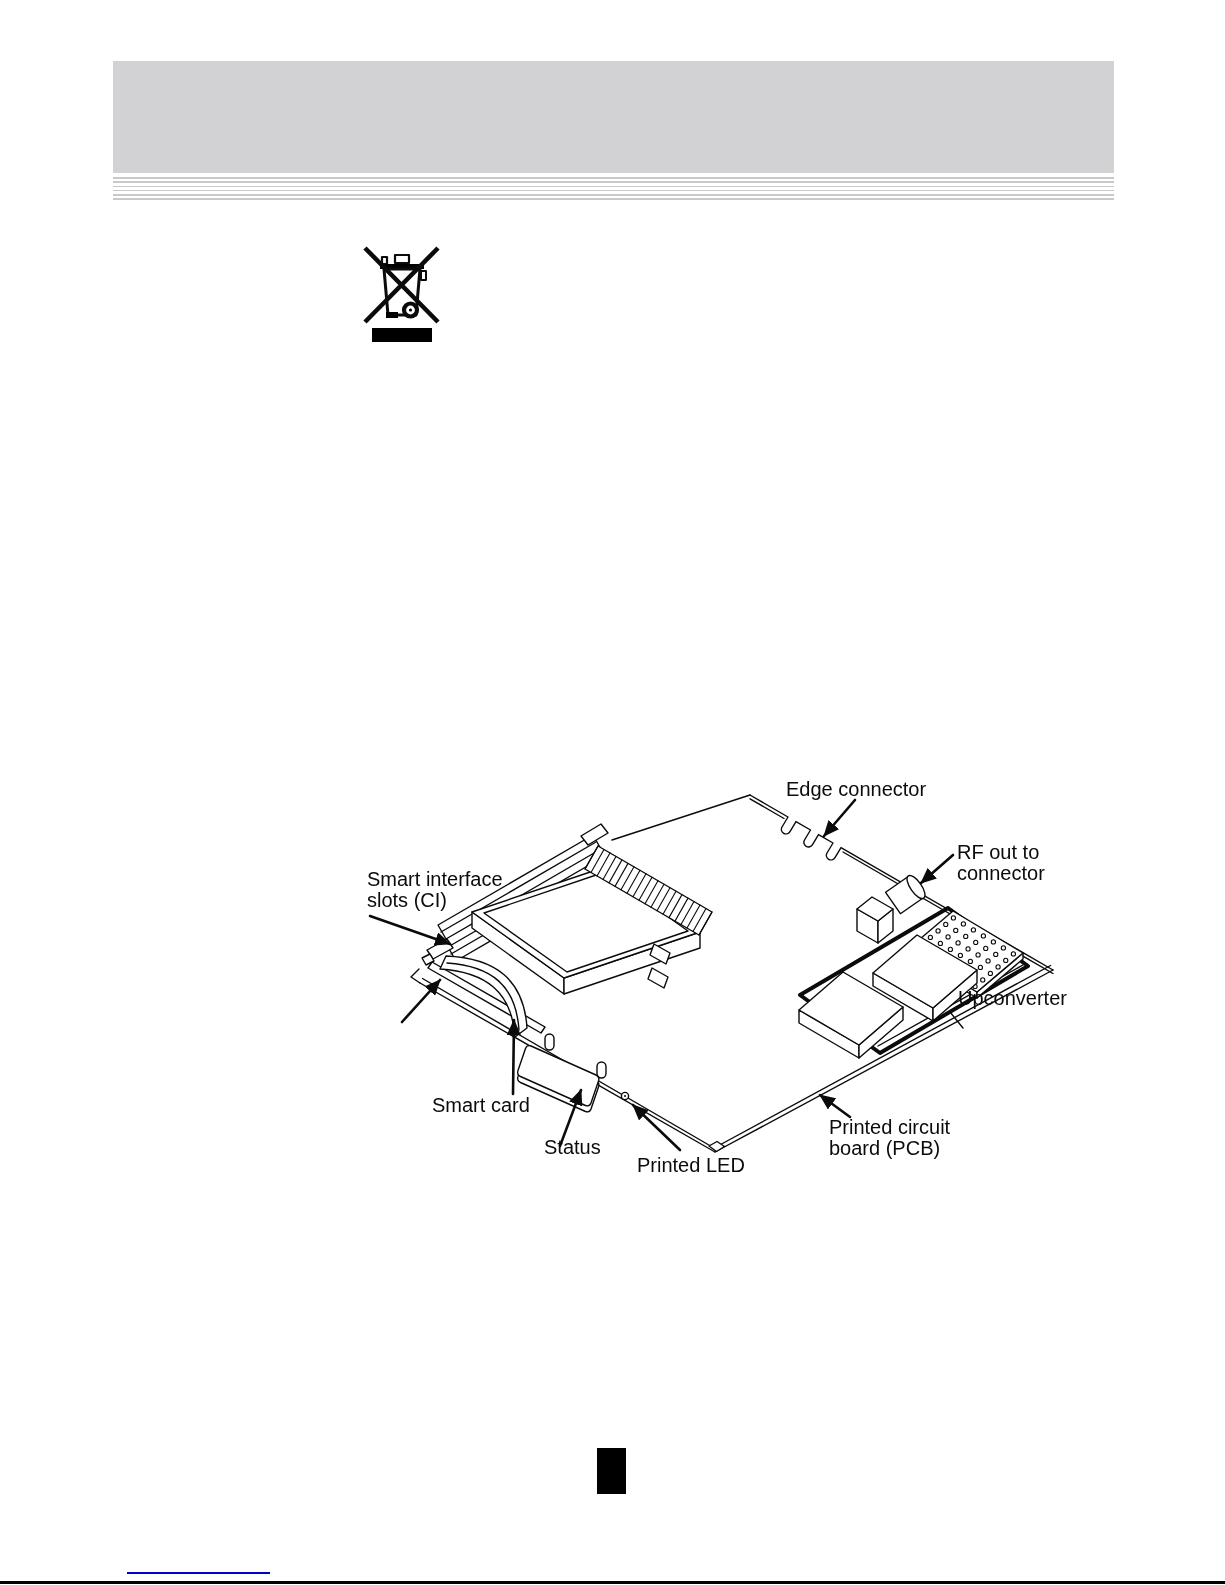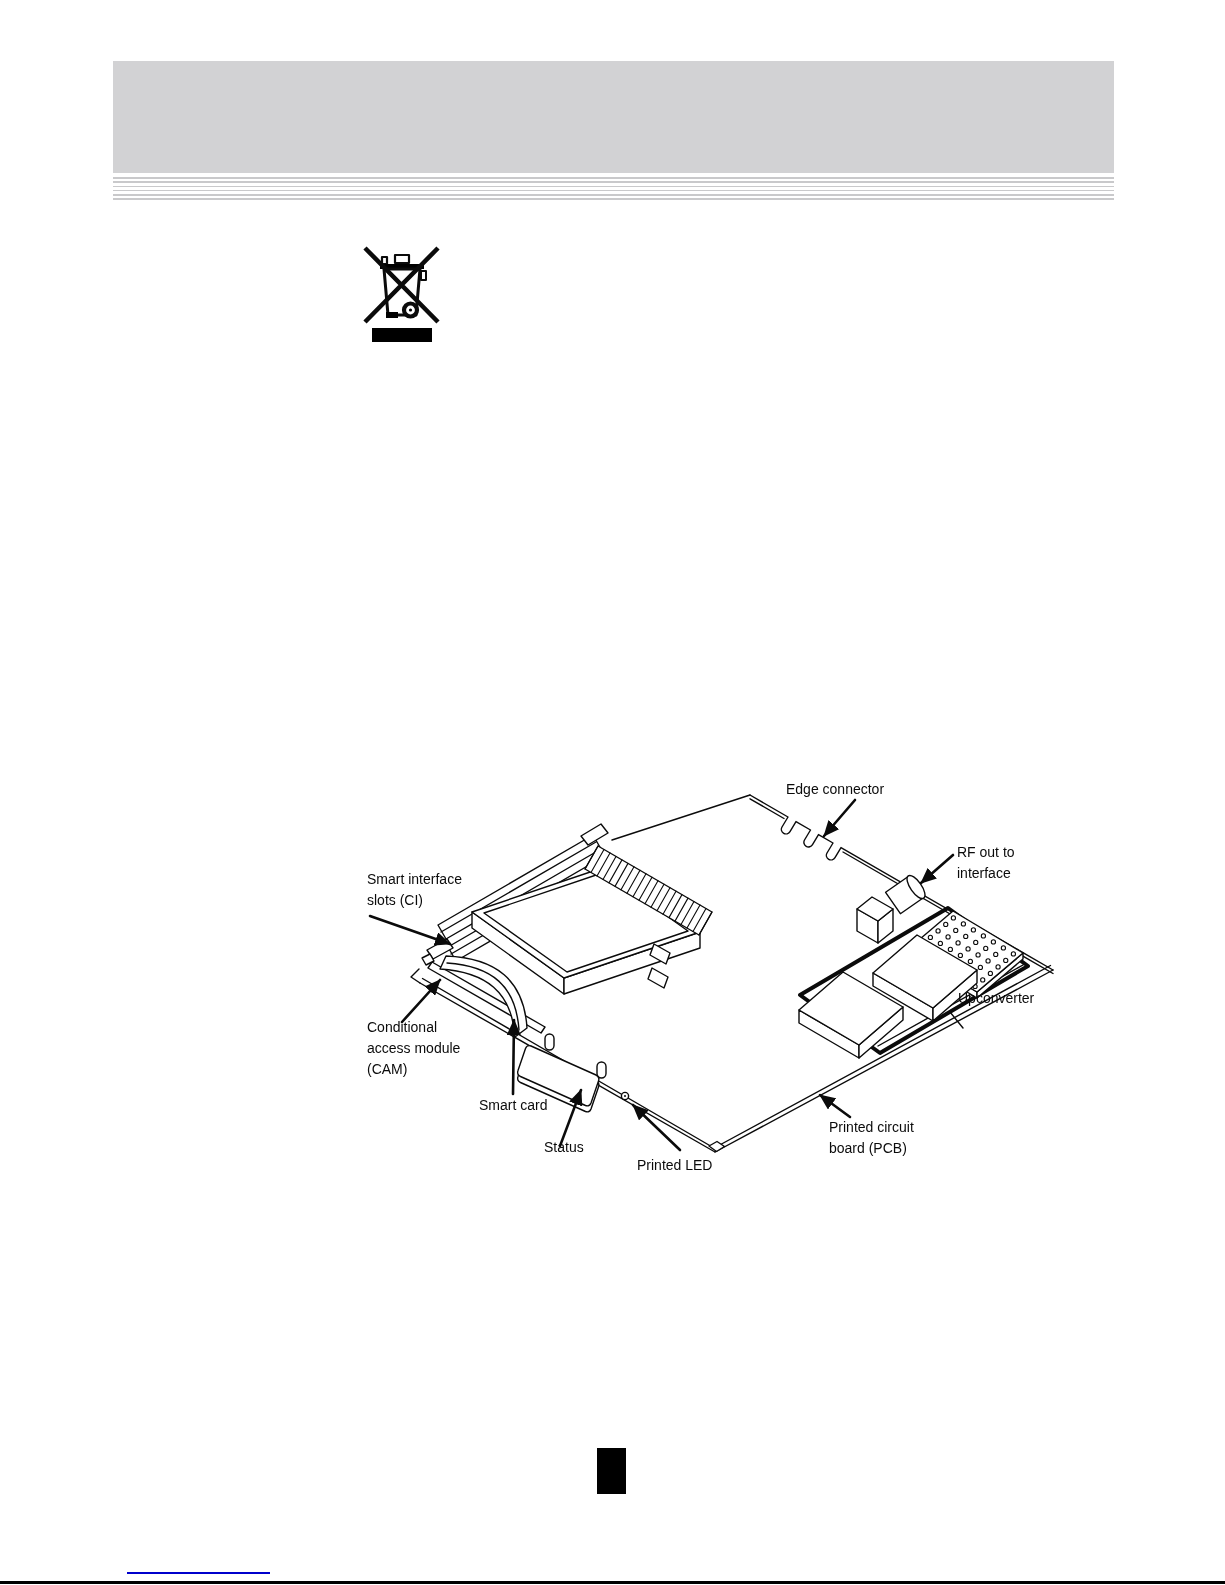--- a/index.html
+++ b/index.html
@@ -12,26 +12,26 @@
 
   .weee{position:absolute;left:358px;top:240px;width:84px;height:105px;}
 
   .figure-svg{position:absolute;left:345px;top:770px;width:720px;height:415px;}
   svg .ln{stroke:#0b0b0b;fill:none;stroke-width:1.4;stroke-linejoin:round;stroke-linecap:round;}
   svg .wfill{fill:#ffffff;}
   svg .thick{stroke-width:4;}
   svg .thin{stroke-width:1.1;}
   svg .arrow{stroke-width:2.6;}
 
-  .fig-label{position:absolute;color:#0b0b0b;font-size:14px;line-height:21px;white-space:nowrap;}
+  .fig-label{position:absolute;color:#0b0b0b;font-size:20px;line-height:21px;white-space:nowrap;}
   .lbl-edge{left:786px;top:779px;}
   .lbl-rf{left:957px;top:842px;}
   .lbl-ci{left:367px;top:869px;}
   .lbl-cam{left:367px;top:1017px;}
-  .lbl-smart{left:479px;top:1095px;text-align:right;}
+  .lbl-smart{left:432px;top:1095px;text-align:right;}
   .lbl-label{left:544px;top:1137px;}
   .lbl-status{left:637px;top:1155px;}
   .lbl-pcb{left:804px;top:1117px;margin-left:25px;}
   .lbl-upconv{left:958px;top:988px;}
 
   .page-marker{position:absolute;left:597px;top:1448px;width:29px;height:46px;background:#000;}
   .footer-link{position:absolute;left:127px;top:1572px;width:143px;height:2px;background:#0000cc;cursor:pointer;}
   .footer-rule{position:absolute;left:0;top:1581px;width:1225px;height:3px;background:#000;}
 </style>
 </head>
@@ -219,31 +219,26 @@
       <path d="M850,1117 L820,1095" marker-end="url(#ah)"></path>
       <path d="M963,1028 L950,1012" stroke-width="1.4"></path>
     </g>
   </svg>
 
   <div class="fig-label lbl-edge">
     <div>Edge connector</div>
   </div>
   <div class="fig-label lbl-rf">
     <div>RF out to</div>
-    <div>interface</div>
+    <div>connector</div>
   </div>
   <div class="fig-label lbl-ci">
     <div>Smart interface</div>
     <div>slots (CI)</div>
   </div>
-  <div class="fig-label lbl-cam">
-    <div>Conditional</div>
-    <div>access module</div>
-    <div>(CAM)</div>
-  </div>
   <div class="fig-label lbl-smart">
     <div>Smart card</div>
   </div>
   <div class="fig-label lbl-label">
     <div>Status</div>
   </div>
   <div class="fig-label lbl-status">
     <div>Printed LED</div>
   </div>
   <div class="fig-label lbl-pcb">

